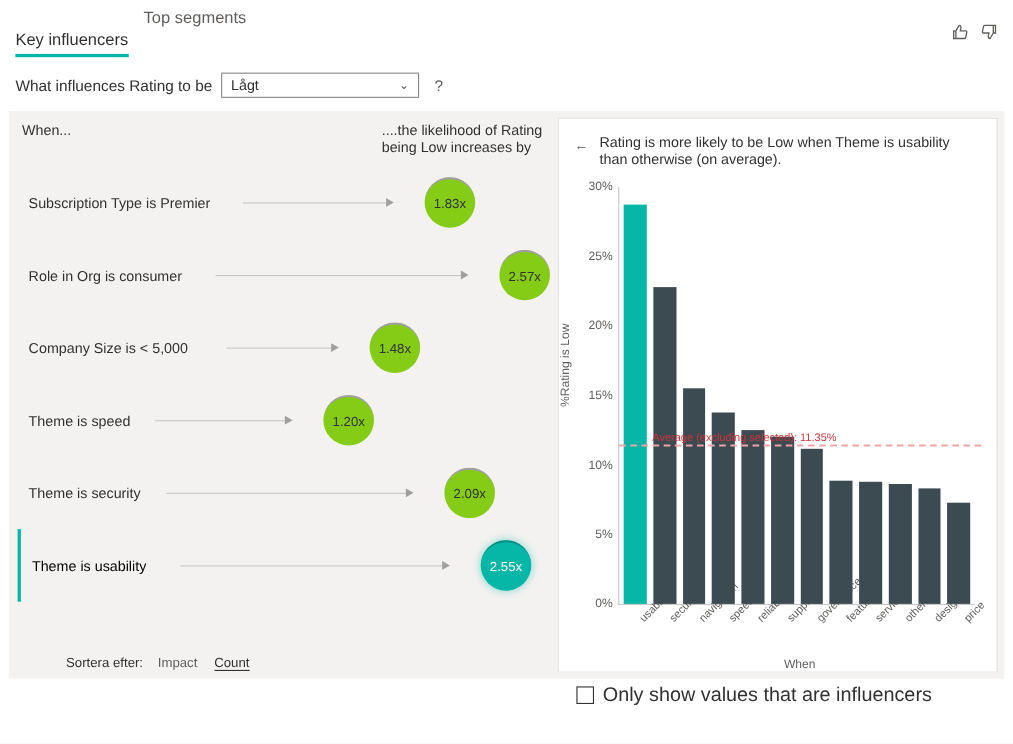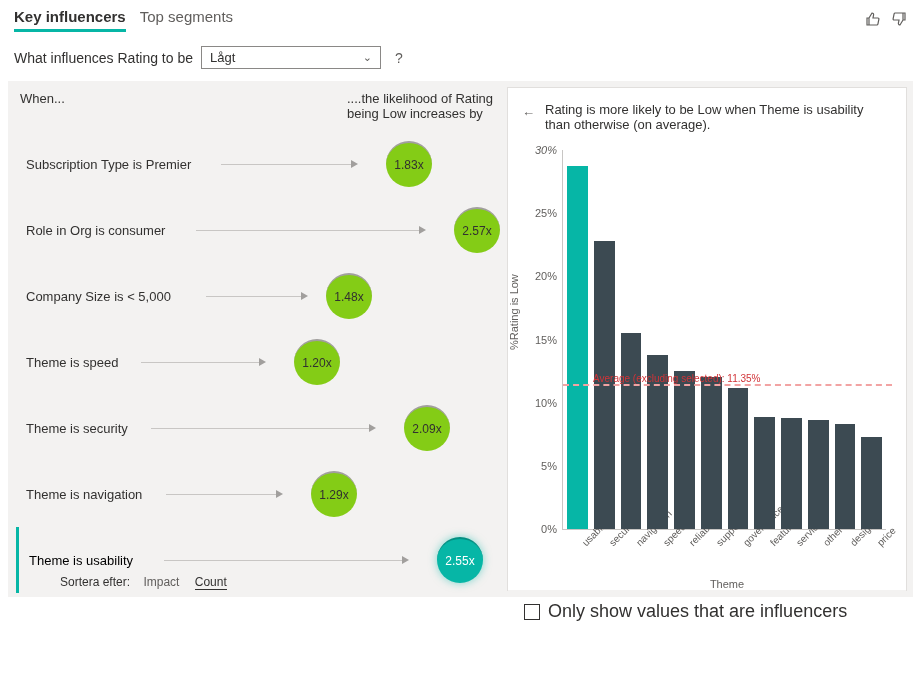--- a/index.html
+++ b/index.html
@@ -20,22 +20,23 @@
   }
   .tabs { display: flex; gap: 14px; }
   .tab {
     font-size: 15px;
     padding-bottom: 4px;
     cursor: pointer;
     color: #605e5c;
   }
   .tab.active {
     color: #323130;
-    font-weight: 700;
+    font-weight: 400;
     border-bottom: 3px solid #06b6a6;
+    margin-top: 20px;
   }
   .feedback { display: flex; gap: 10px; color: #605e5c; }
   .feedback svg { width: 16px; height: 16px; cursor: pointer; }
   .question-row {
     display: flex;
     align-items: center;
     gap: 8px;
     padding: 14px 14px 12px 14px;
     font-size: 14px;
   }
@@ -279,39 +280,33 @@
         <div class="factor-row">
           <span class="factor-label">Role in Org is consumer</span>
           <div class="factor-line" style="left:180px;width:223px"></div>
           <div class="arrow-tip" style="left:403px"></div>
           <div class="bubble " style="left:438px">2.57x</div>
         </div>
         <div class="factor-row">
           <span class="factor-label">Company Size is &lt; 5,000</span>
           <div class="factor-line" style="left:190px;width:95px"></div>
           <div class="arrow-tip" style="left:285px"></div>
-          <div class="bubble " style="left:310px">1.48x</div>
+          <div class="bubble " style="left:320px">1.48x</div>
         </div>
         <div class="factor-row">
           <span class="factor-label">Theme is speed</span>
           <div class="factor-line" style="left:125px;width:118px"></div>
           <div class="arrow-tip" style="left:243px"></div>
           <div class="bubble " style="left:278px">1.20x</div>
         </div>
         <div class="factor-row">
           <span class="factor-label">Theme is security</span>
           <div class="factor-line" style="left:135px;width:218px"></div>
           <div class="arrow-tip" style="left:353px"></div>
           <div class="bubble " style="left:388px">2.09x</div>
-        </div>
-        <div class="factor-row">
-          <span class="factor-label">Theme is navigation</span>
-          <div class="factor-line" style="left:150px;width:110px"></div>
-          <div class="arrow-tip" style="left:260px"></div>
-          <div class="bubble " style="left:295px">1.29x</div>
         </div>
         <div class="factor-row selected">
           <span class="factor-label">Theme is usability</span>
           <div class="factor-line" style="left:145px;width:238px"></div>
           <div class="arrow-tip" style="left:383px"></div>
           <div class="bubble sel" style="left:418px">2.55x</div>
         </div>
       </div>
     <div class="sort-row">
       <span>Sortera efter:</span>
@@ -366,24 +361,24 @@
             <div class="bar" style="height: 24.3333%;">
               <div class="bar-label">price</div>
             </div>
           </div>
       <div class="ytick" style="bottom: 0%; transform: translateY(50%);">0%</div>
           <div class="ytick" style="bottom: 16.6667%; transform: translateY(50%);">5%</div>
           <div class="ytick" style="bottom: 33.3333%; transform: translateY(50%);">10%</div>
           <div class="ytick" style="bottom: 50%; transform: translateY(50%);">15%</div>
           <div class="ytick" style="bottom: 66.6667%; transform: translateY(50%);">20%</div>
           <div class="ytick" style="bottom: 83.3333%; transform: translateY(50%);">25%</div>
-          <div class="ytick" style="bottom: 100%; transform: translateY(50%); font-style: italic;">30%</div>
+          <div class="ytick" style="bottom: 100%; transform: translateY(50%);">30%</div>
           <div class="avg-line" style="bottom: 37.8333%;"></div>
           <div class="avg-label" style="bottom: calc(37.8333% + 2px); left: 30px;">Average (excluding selected): 11.35%</div>
         </div>
-      <div class="xlabel">Theme</div>
+      <div class="xlabel">When</div>
     </div>
     <div class="checkbox-row">
       <div class="cbox"></div>
       <span>Only show values that are influencers</span>
     </div>
   </div>
 </div>
 
 </body></html>

